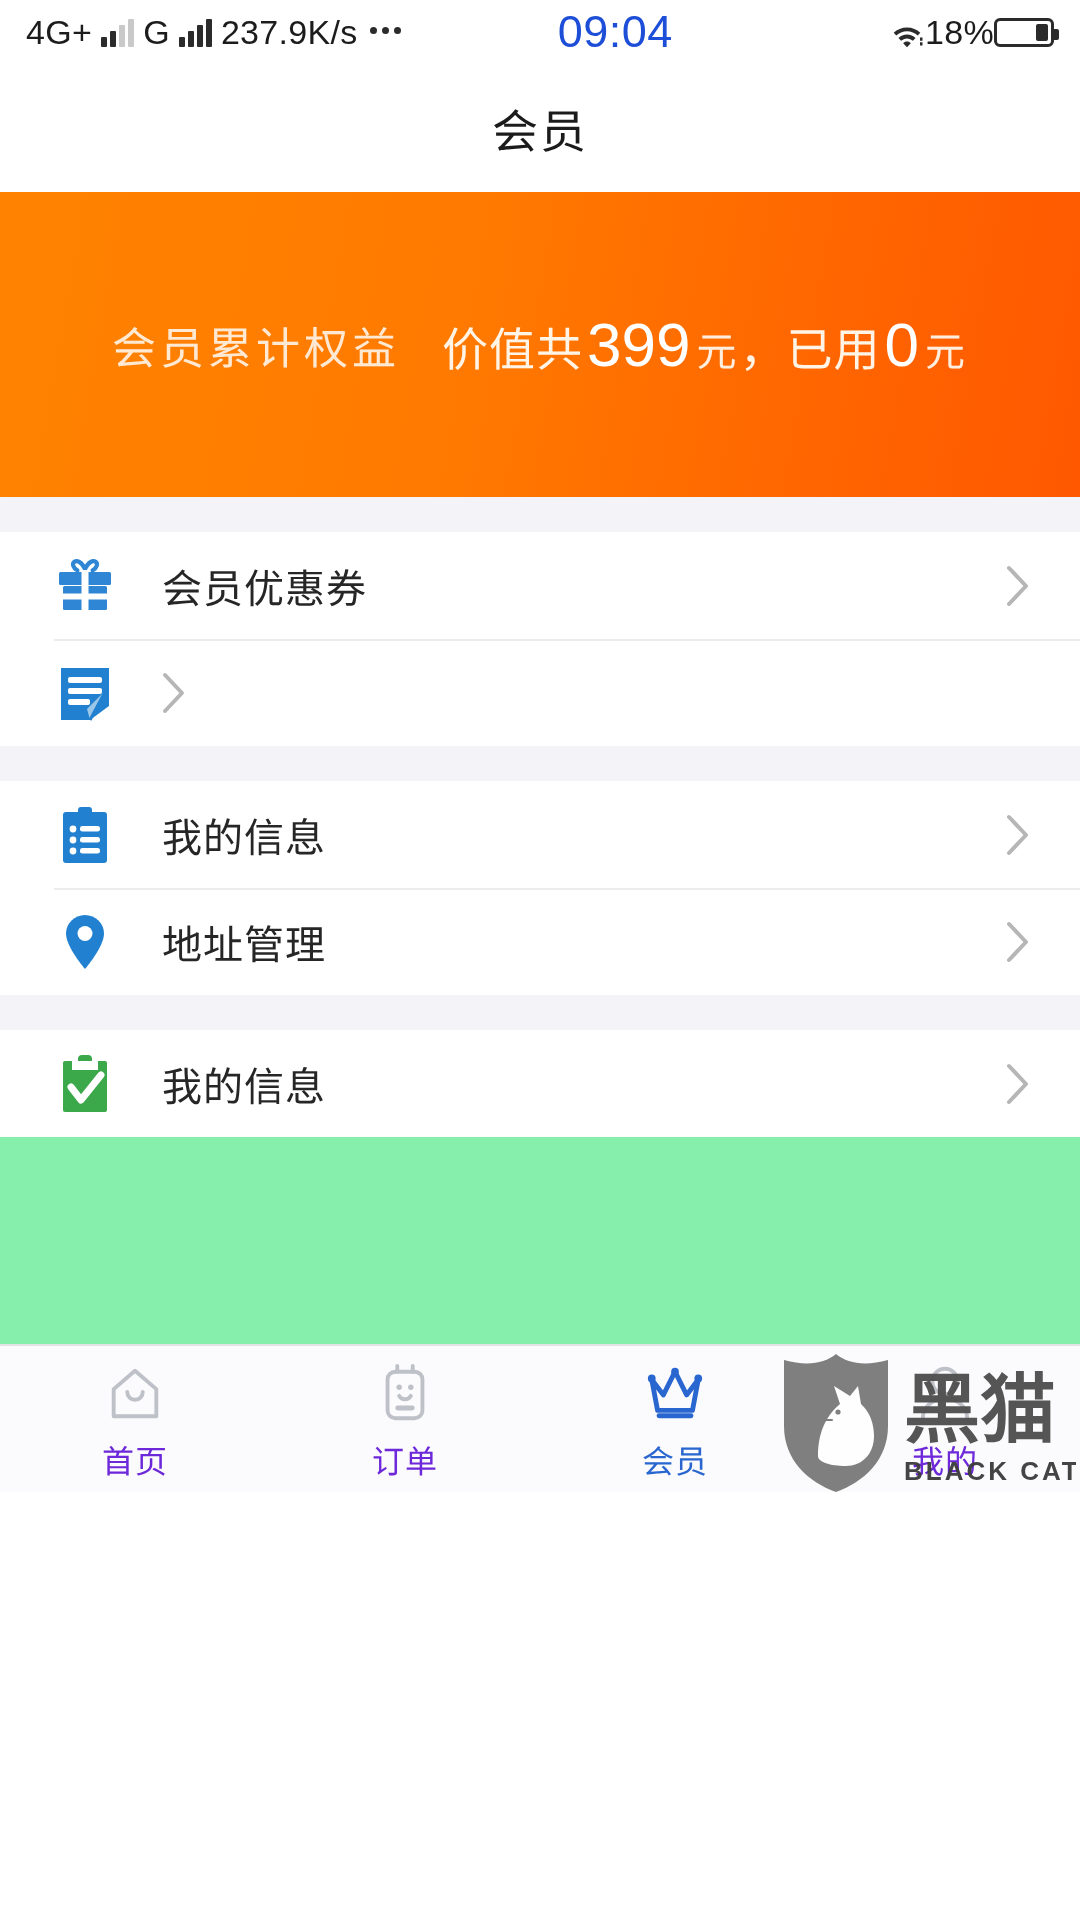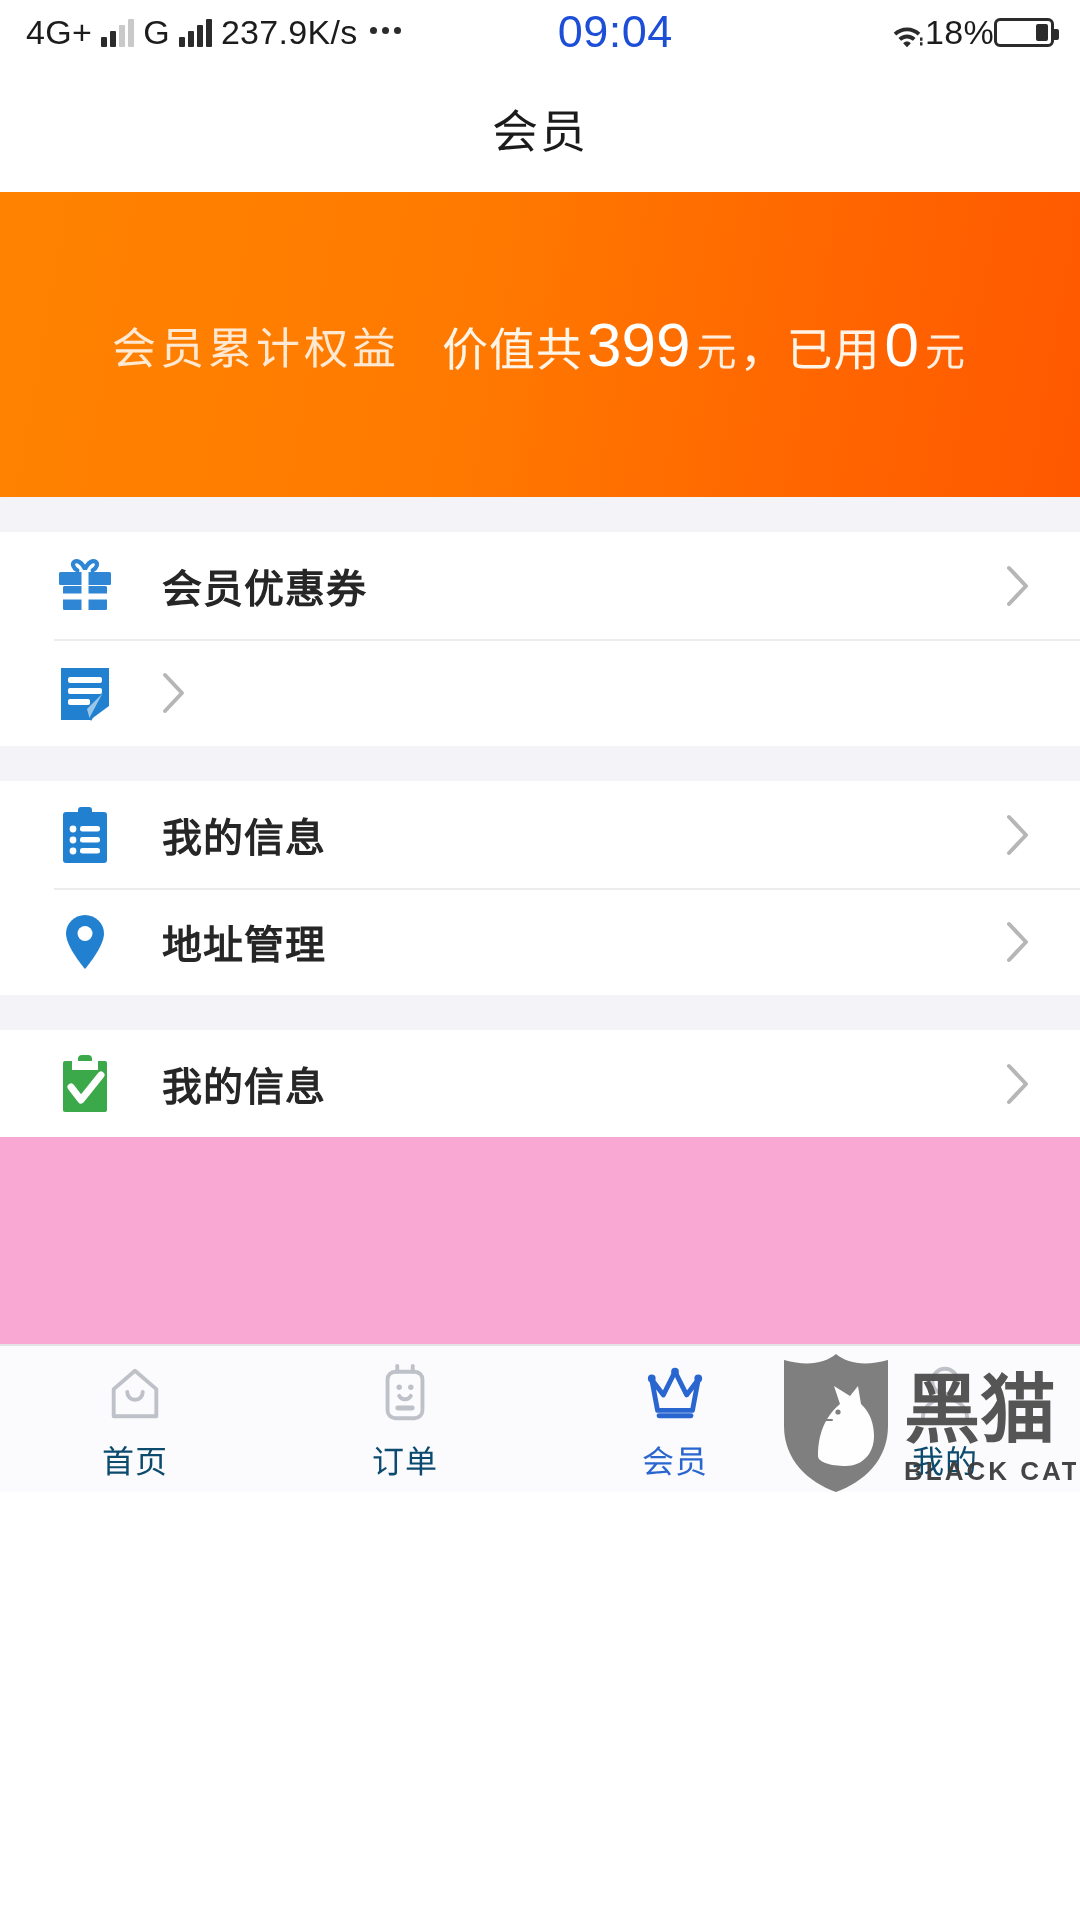--- a/index.html
+++ b/index.html
@@ -78,21 +78,21 @@
     font-size:44px; color:#ffe9d2; letter-spacing:4px;
   }
   .banner-amount {
     font-size:46px; color:#fff4e6; letter-spacing:1px;
     display:flex; align-items:baseline;
   }
   .banner-amount .big { font-size:62px; color:#ffffff; letter-spacing:0; padding:0 4px; }
   .banner-amount .unit { font-size:40px; color:#ffeedd; padding:0 2px; }
 
   
-  .content { flex:1 1 auto; background:#f9a8d4; position:relative; overflow:hidden;font-weight:bold; }
+  .content { flex:1 1 auto; background:#86efac; position:relative; overflow:hidden; }
   .gap { height:35px; background:#f4f4f8; }
   .group { background:#ffffff; }
   .row {
     height:107px;
     display:flex; align-items:center;
     padding:0 34px 0 54px;
     background:#ffffff;
     position:relative;
   }
   .row + .row:before {
@@ -116,21 +116,21 @@
     border-top:2px solid #e3e3e6;
     display:flex; align-items:stretch;
     position:relative;
   }
   .tab {
     flex:1 1 25%;
     display:flex;flex-direction:column;align-items:center;justify-content:center;
     gap:12px; padding-top:6px;
   }
   .tab svg{display:block;}
-  .tab-label{font-size:32px;color:#0c4a6e;letter-spacing:1px;}
+  .tab-label{font-size:32px;color:#6d28d9;letter-spacing:1px;}
   .tab.active .tab-label{color:#2a66cf;}
 
   .watermark{
     position:absolute; right:4px; bottom:-2px;
     width:300px;height:150px; pointer-events:none;
     display:flex;align-items:center;
     opacity:0.96;
   }
   .watermark svg{display:block;}
 </style>

